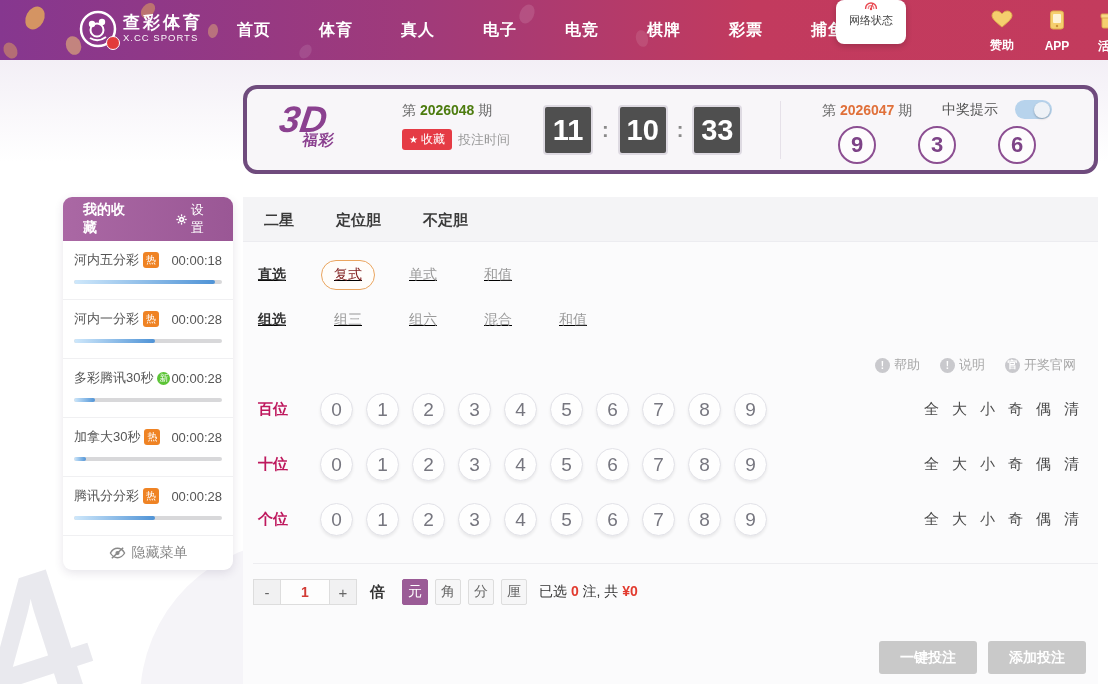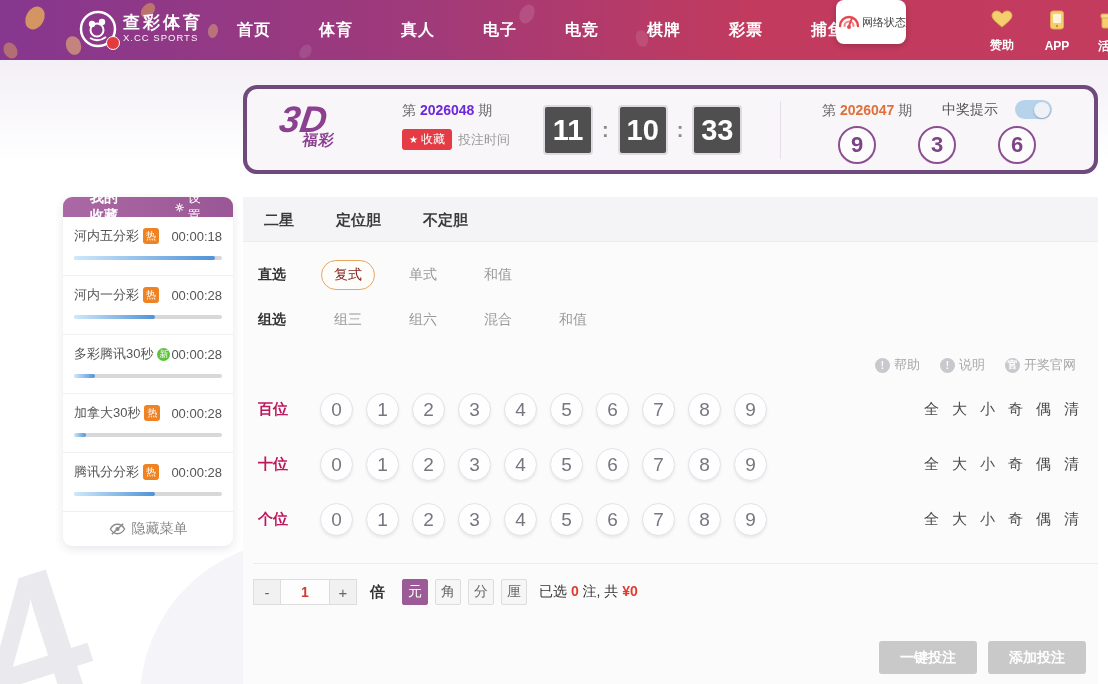--- a/index.html
+++ b/index.html
@@ -35,40 +35,40 @@
   .logo-dot{position:absolute;right:-2px;bottom:-1px;width:12px;height:12px;border-radius:50%;
         background:#e23b3b;border:1px solid #fff;}
   .logo-text{color:#fff;line-height:1.1;}
   .logo-title{font-size:17px;font-weight:bold;letter-spacing:3px;}
   .logo-sub{font-size:9.5px;letter-spacing:1px;opacity:.95;}
 
   .main-nav{position:absolute;left:213px;top:0;height:60px;display:flex;align-items:center;}
   .nav-item{color:#fff;font-size:16px;font-weight:bold;padding:0 24px;letter-spacing:1px;}
 
   .net-status{position:absolute;left:836px;top:0;width:70px;height:44px;background:#fff;
-        border-radius:8px;box-shadow:0 2px 6px rgba(0,0,0,.2);display:flex;flex-direction:row;
-        align-items:center;justify-content:flex-end;padding-bottom:0;box-sizing:border-box;}
+        border-radius:8px;box-shadow:0 2px 6px rgba(0,0,0,.2);display:flex;flex-direction:column;
+        align-items:center;justify-content:flex-end;padding-bottom:16px;box-sizing:border-box;}
   .net-status .nst{font-size:11px;color:#444;}
   .net-ico{margin-bottom:1px;}
 
   .h-action{position:absolute;top:10px;width:48px;display:flex;flex-direction:column;align-items:center;gap:9px;}
   .h-action span{color:#fff;font-size:12px;font-weight:bold;white-space:nowrap;}
   .ha-sponsor{left:978px;}
   .ha-app{left:1033px;}
   .ha-activity{left:1086px;}
 
   
   .banner{position:absolute;left:243px;top:85px;width:855px;height:89px;box-sizing:border-box;
         border:4px solid #6f4b7d;border-radius:14px;background:#f8f6f9;z-index:4;}
   .b-logo{position:absolute;left:32px;top:12px;color:#8b4190;transform:skewX(-8deg);line-height:1;}
   .b-logo .l1{font-size:37px;font-weight:bold;font-style:italic;}
   .b-logo .l2{font-size:15px;font-weight:bold;margin-left:26px;margin-top:-6px;letter-spacing:1px;}
   .b-issue{position:absolute;left:155px;top:13px;}
   .issue-line1{font-size:14px;color:#666;}
-  .issue-line1 b{color:#6d28d9;}
+  .issue-line1 b{color:#4d7c0f;}
   .issue-line2{margin-top:9px;display:flex;align-items:center;gap:6px;}
   .fav-badge{background:#e53b45;color:#fff;font-size:12px;padding:2px 7px;border-radius:3px;
         display:inline-flex;align-items:center;gap:3px;}
   .fav-badge .st{font-size:10px;}
   .bet-time{color:#9a9a9a;font-size:13px;}
   .countdown{position:absolute;left:296px;top:16px;display:flex;align-items:center;}
   .cd-box{width:46px;height:46px;background:#4f4f4f;border:2px solid #dedae2;border-radius:4px;
         color:#fff;font-size:29px;font-weight:bold;display:flex;align-items:center;justify-content:center;}
   .cd-colon{color:#8a8a8a;font-size:20px;font-weight:bold;margin:0 9px;}
   .b-divider{position:absolute;left:533px;top:12px;width:1px;height:58px;background:#e6e1e9;}
@@ -79,22 +79,22 @@
   .toggle{width:37px;height:19px;border-radius:10px;background:#b7d3ec;position:relative;}
   .toggle .knob{position:absolute;right:2px;top:1.5px;width:16px;height:16px;border-radius:50%;
         background:#eef2f7;box-shadow:0 1px 2px rgba(0,0,0,.25);}
   .draw-balls{position:absolute;left:591px;top:37px;display:flex;gap:42px;}
   .draw-ball{width:38px;height:38px;border-radius:50%;border:2px solid #8c4f92;background:#fdfcfd;
         color:#7d4387;font-size:22px;font-weight:bold;display:flex;align-items:center;justify-content:center;box-sizing:border-box;}
 
   
   .sidebar{position:absolute;left:63px;top:197px;width:170px;background:#fff;border-radius:9px;
         box-shadow:0 3px 10px rgba(60,40,80,.12);z-index:3;}
-  .sb-header{height:20px;background:linear-gradient(90deg,#aa68a4,#9a5795);border-radius:9px 9px 0 0;
-        color:#fff;display:flex;align-items:center;justify-content:space-between;padding:0 27px;gap:44px;}
+  .sb-header{height:44px;background:linear-gradient(90deg,#aa68a4,#9a5795);border-radius:9px 9px 0 0;
+        color:#fff;display:flex;align-items:center;justify-content:space-between;padding:0 20px;gap:44px;}
   .sb-title{font-size:14px;font-weight:bold;}
   .sb-settings{display:flex;align-items:center;gap:4px;font-size:13px;color:#fff;}
   .sb-item{padding:10px 11px 15px;border-bottom:1px solid #f0f0f2;}
   .sb-top{display:flex;align-items:center;}
   .sb-name{font-size:13px;color:#555;}
   .sb-badge{margin-left:4px;}
   .sb-badge.hot{background:#ef8324;color:#fff;font-size:10px;padding:1px 3px;border-radius:3px;}
   .sb-badge.new{background:#5bc436;color:#fff;font-size:9px;width:13px;height:13px;border-radius:50%;
         display:inline-flex;align-items:center;justify-content:center;}
   .sb-time{margin-left:auto;font-size:13px;color:#555;}
@@ -103,21 +103,21 @@
   .sb-footer{height:34px;display:flex;align-items:center;justify-content:center;gap:6px;
         color:#888;font-size:14px;border-radius:0 0 9px 9px;}
 
   
   .main{position:absolute;left:243px;top:197px;width:855px;height:487px;background:#fbfbfc;z-index:2;}
   .tabbar{height:44px;display:flex;background:#f4f4f6;border-bottom:1px solid #ececf0;}
   .tab{padding:0 21px;display:flex;align-items:center;font-size:15px;font-weight:bold;color:#3a3a3a;
         border-top:3px solid transparent;box-sizing:border-box;}
   .tab.active{background:#fbfbfc;border-top:3px solid #6f4b7d;color:#7b4f88;}
 
-  .groups{padding:10px 0 0 15px;}
+  .groups{padding:10px 0 0 15px;text-decoration:underline;}
   .group-row{display:flex;align-items:center;height:45px;}
   .group-label{font-size:14px;font-weight:bold;color:#333;width:42px;}
   .opt{margin-left:21px;font-size:14px;color:#9a9a9a;padding:5px 12px;border:1px solid transparent;border-radius:15px;}
   .opt.sel{color:#7f1d1d;border:1px solid #eaa55f;background:#fffdfa;}
 
   .help-row{display:flex;justify-content:flex-end;align-items:center;gap:20px;padding:14px 22px 0 0;}
   .help-link{display:flex;align-items:center;gap:4px;color:#a8a8a8;font-size:13px;}
   .help-ico{width:15px;height:15px;border-radius:50%;background:#c9c9cd;color:#fff;font-size:10px;
         font-style:normal;display:flex;align-items:center;justify-content:center;font-weight:bold;}
 

